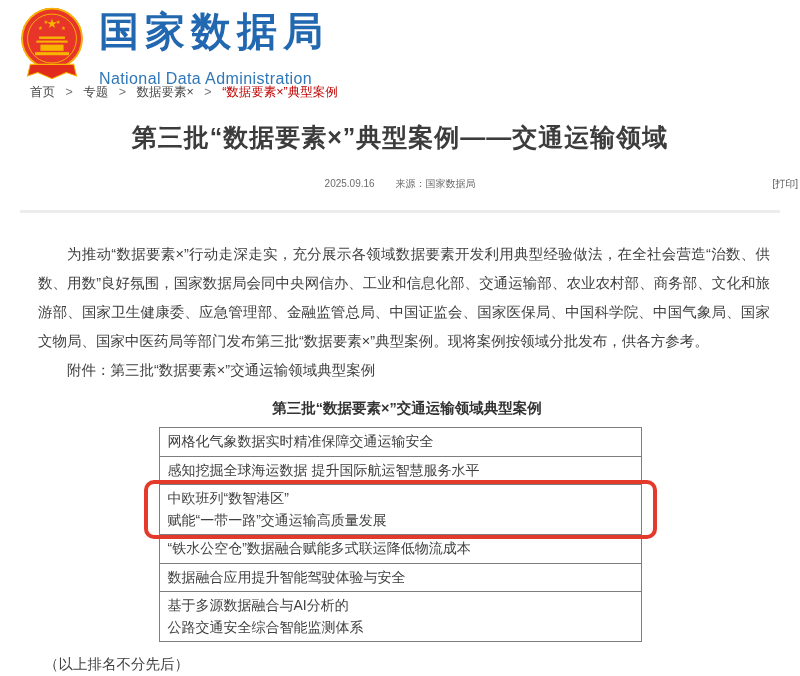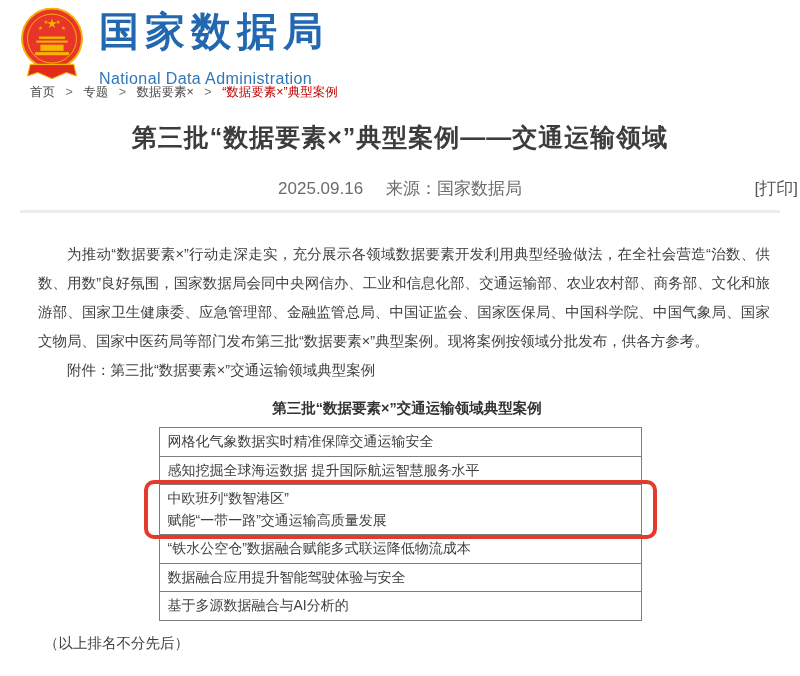--- a/index.html
+++ b/index.html
@@ -24,21 +24,21 @@
   }
 
   
   .breadcrumb { margin:6px 0 0 30px; font-size:12.5px; color:#4a4a4a; }
   .breadcrumb .sep { margin:0 7px; color:#777; }
   .crumb { cursor:pointer; }
   .crumb-current { color:var(--breadcrumb-current,#c00000); font-weight:normal; cursor:pointer; }
 
   
   .title { text-align:center; font-size:25px; font-weight:bold; color:#3c3c3c; margin-top:20px; letter-spacing:1px; }
-  .meta { position:relative; text-align:center; font-size:17px; color:#6b6b6b; margin-top:23px; height:16px; }
+  .meta { position:relative; text-align:center; font-size:10px; color:#6b6b6b; margin-top:23px; height:16px; }
   .meta .date { margin-right:18px; }
   .print-btn { position:absolute; right:2px; top:0; color:#585858; cursor:pointer; }
   .divider { margin:17px 20px 0 20px; border-top:3px solid #ececec; }
 
   
   .content { padding:27px 30px 0 38px; font-size:14.5px; }
   .content p { margin:0; text-indent:2em; line-height:29px; text-align:justify; color:#3f3f3f; }
   .table-title { text-align:center; font-weight:bold; font-size:14.5px; color:#333333; margin-top:14px;padding-left:14px; }
 
   
@@ -123,16 +123,17 @@
     <div>赋能“一带一路”交通运输高质量发展</div>
   </div>
   <div class="case-row">
     <div>“铁水公空仓”数据融合赋能多式联运降低物流成本</div>
   </div>
   <div class="case-row">
     <div>数据融合应用提升智能驾驶体验与安全</div>
   </div>
   <div class="case-row">
     <div>基于多源数据融合与AI分析的</div>
+    <div>公路交通安全综合智能监测体系</div>
   </div>
 </div>
 
 <div class="note">（以上排名不分先后）</div>
 
 </body></html>

